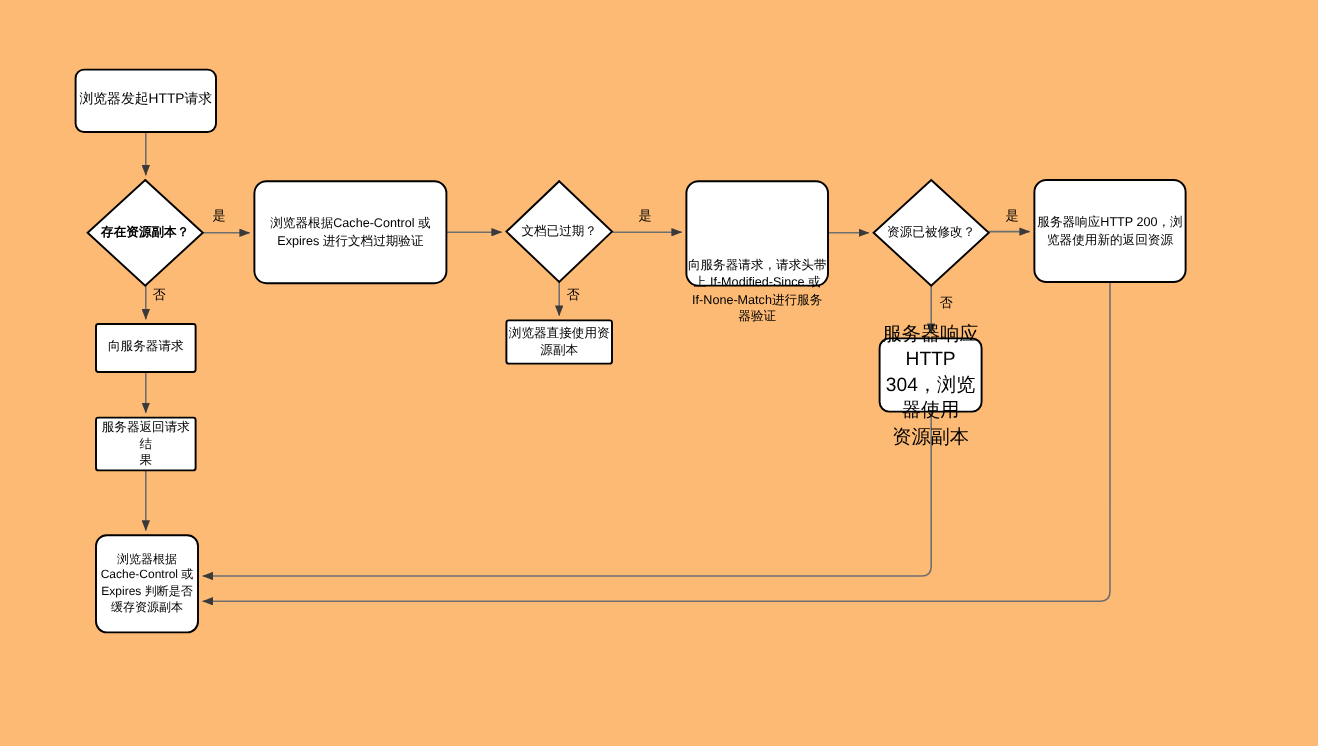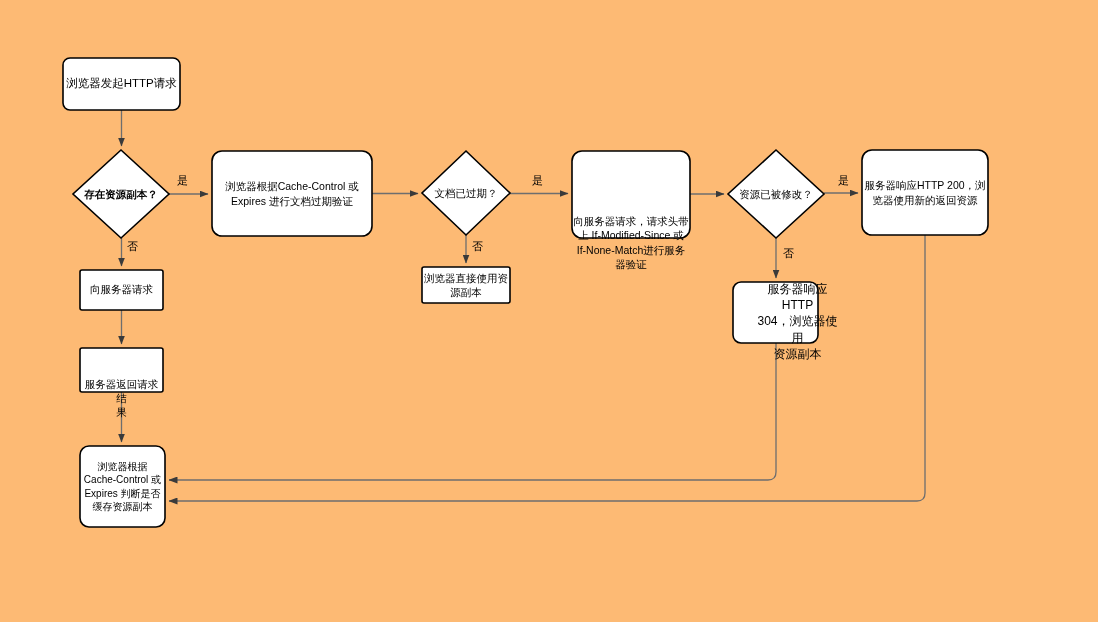--- a/index.html
+++ b/index.html
@@ -143,27 +143,27 @@
   <div class="node-label" style="left:572px; top:151px; width:118px; height:87px; font-size:10.5px;margin-top:48px;">向服务器请求，请求头带
 上 If-Modified-Since 或
 If-None-Match进行服务
 器验证</div>
 
   <div class="node-label" style="left:718px; top:150px; width:116px; height:88px; font-size:10.5px;">资源已被修改？</div>
 
   <div class="node-label" style="left:862px; top:150px; width:126px; height:85px; font-size:10.5px;">服务器响应HTTP 200，浏
 览器使用新的返回资源</div>
 
-  <div class="node-label" style="left:733px; top:282px; width:85px; height:79px; font-size:12px;padding-left:22px;">服务器响应HTTP
+  <div class="node-label" style="left:733px; top:282px; width:85px; height:79px; font-size:16px;">服务器响应HTTP
 304，浏览器使用
 资源副本</div>
 
   <div class="node-label" style="left:80px; top:270px; width:83px; height:40px; font-size:10.5px;font-family:Liberation Mono, monospace;">向服务器请求</div>
 
-  <div class="node-label" style="left:80px; top:348px; width:83px; height:44px; font-size:10.5px;margin-top:28px;">服务器返回请求结
+  <div class="node-label" style="left:80px; top:348px; width:83px; height:44px; font-size:10.5px;">服务器返回请求结
 果</div>
 
   <div class="node-label" style="left:80px; top:446px; width:85px; height:81px; font-size:10px;">浏览器根据
 Cache-Control 或
 Expires 判断是否
 缓存资源副本</div>
 
   <div class="edge-label" style="left:177px; top:175px;">是</div>
 
   <div class="edge-label" style="left:127px; top:241px;">否</div>

